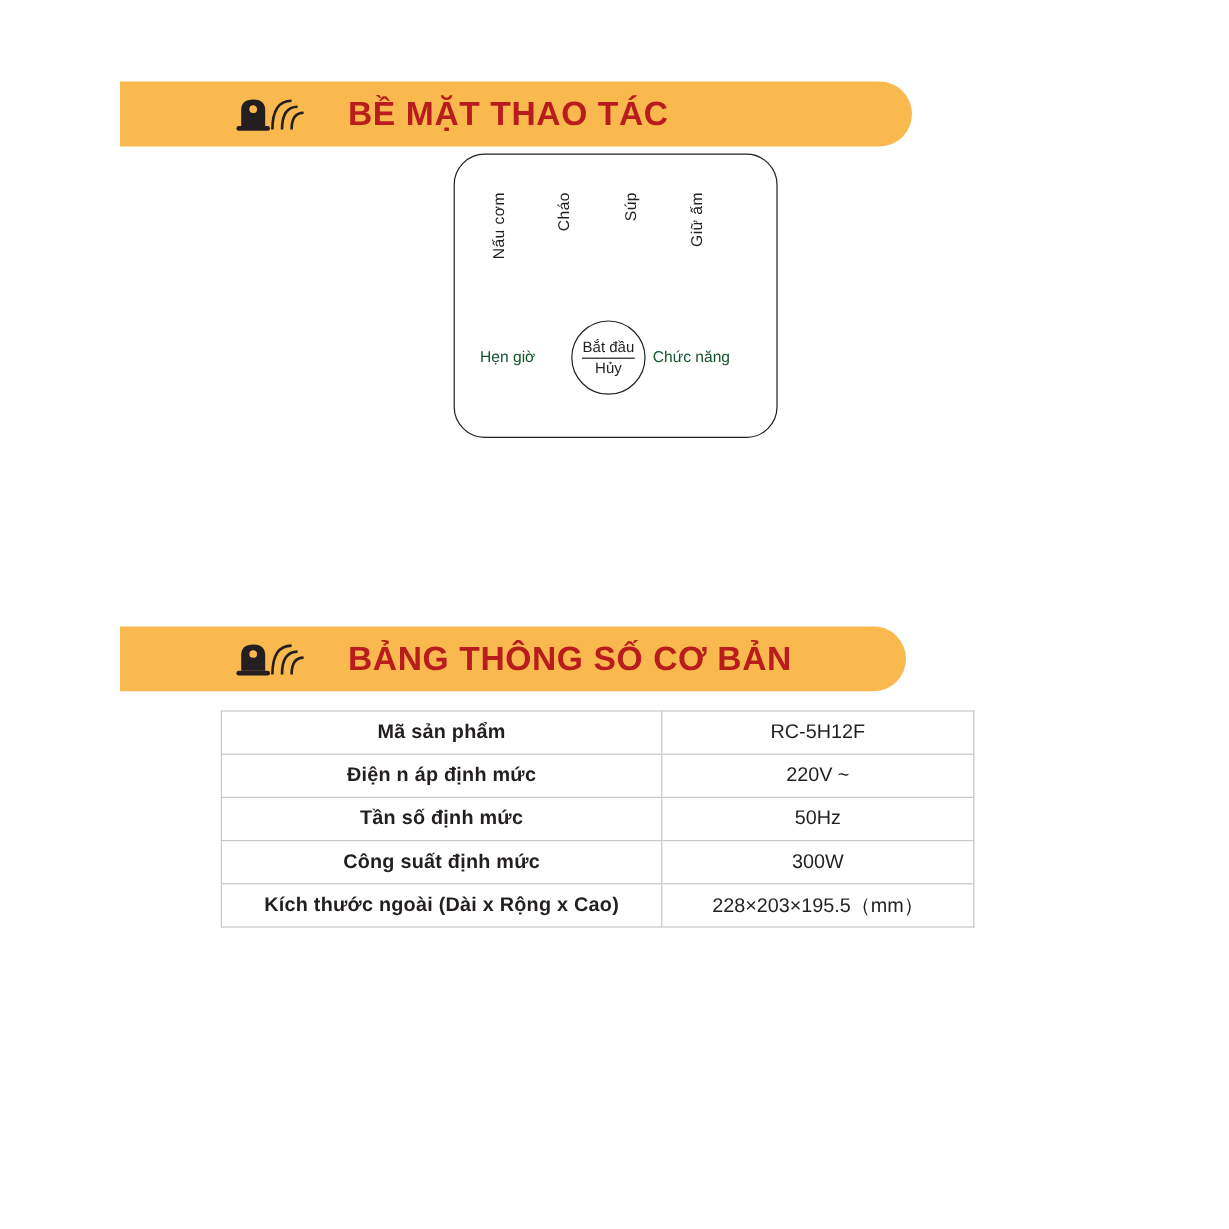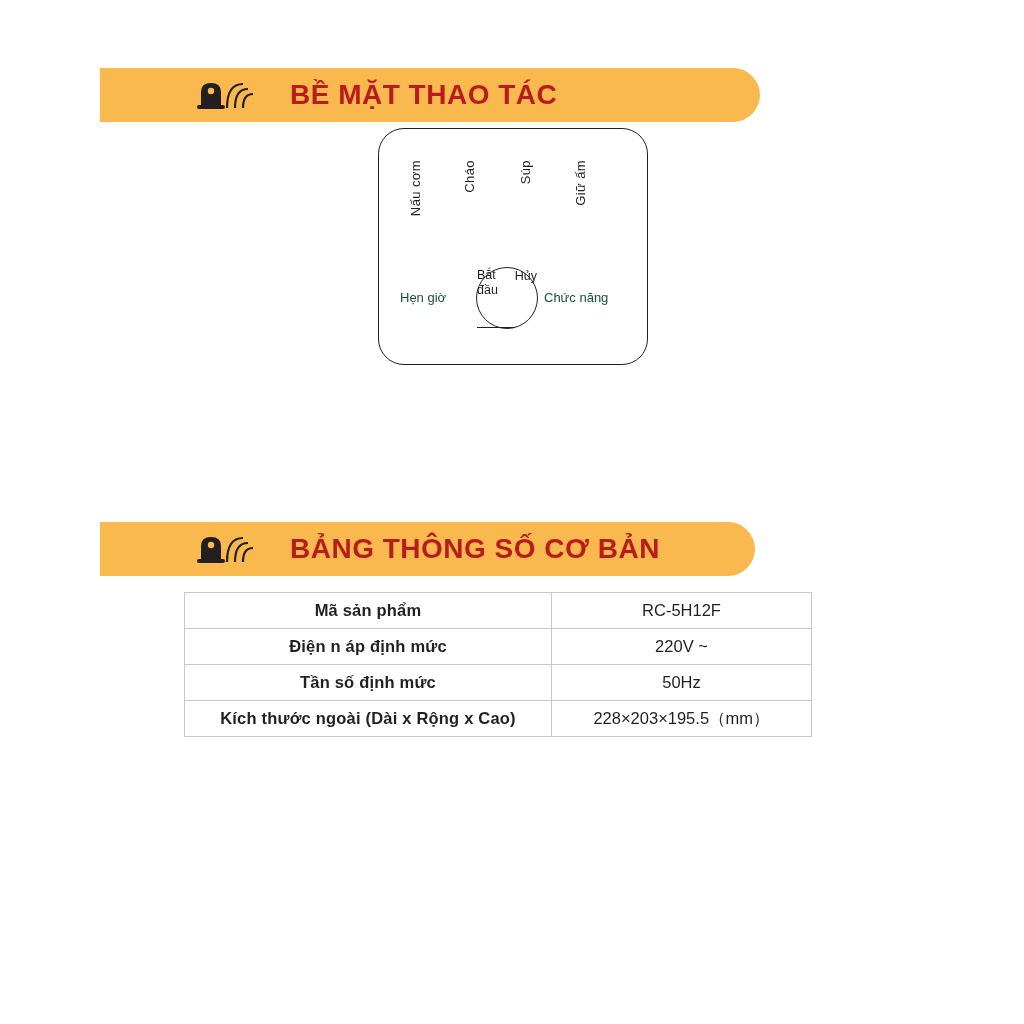--- a/index.html
+++ b/index.html
@@ -91,21 +91,22 @@
   .start-button {
     position: absolute;
     left: 98px;
     top: 139px;
     width: 62px;
     height: 62px;
     border: 1.5px solid #231f20;
     border-radius: 50%;
     box-sizing: border-box;
     display: flex;
-    flex-direction: row;
+    flex-direction: column;
+    align-items: center;
     justify-content: center;
     background: #ffffff;
   }
   .start-top {
     font-size: 12.5px;
     line-height: 15px;
     padding-bottom: 1px;
     border-bottom: 1.2px solid #231f20;
   }
   .start-bottom {
@@ -192,17 +193,21 @@
     </tr>
     <tr>
       <td class="label">Điện n áp định mức</td>
       <td class="value">220V ~</td>
     </tr>
     <tr>
       <td class="label">Tần số định mức</td>
       <td class="value">50Hz</td>
     </tr>
     <tr>
+      <td class="label">Công suất định mức</td>
+      <td class="value">300W</td>
+    </tr>
+    <tr>
       <td class="label">Kích thước ngoài (Dài x Rộng x Cao)</td>
       <td class="value">228×203×195.5（mm）</td>
     </tr>
   </tbody>
 </table>
 
 </body></html>

